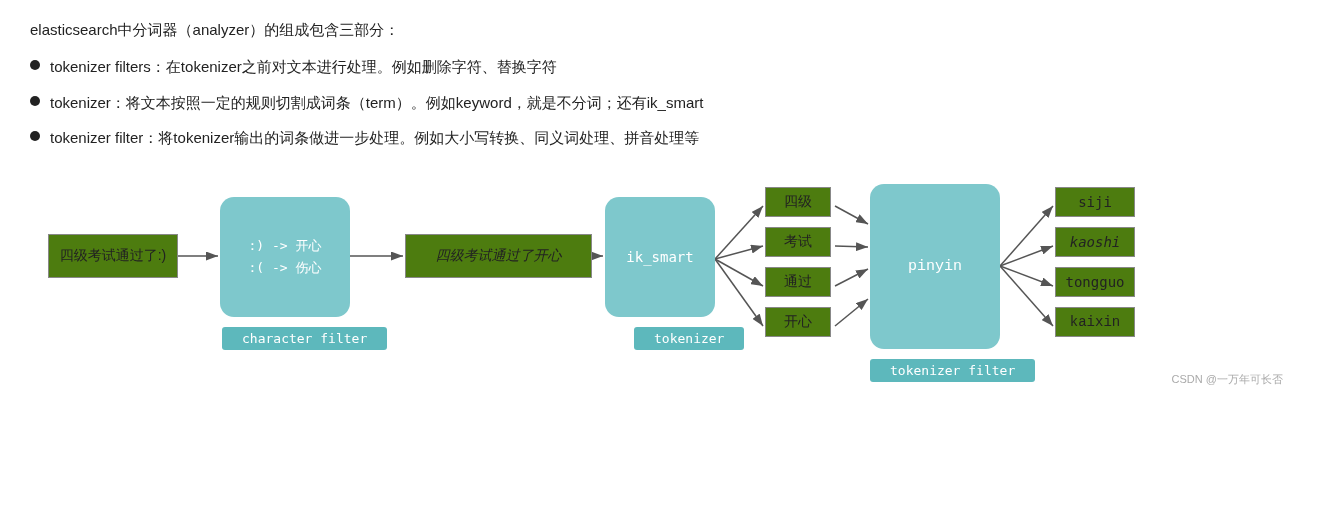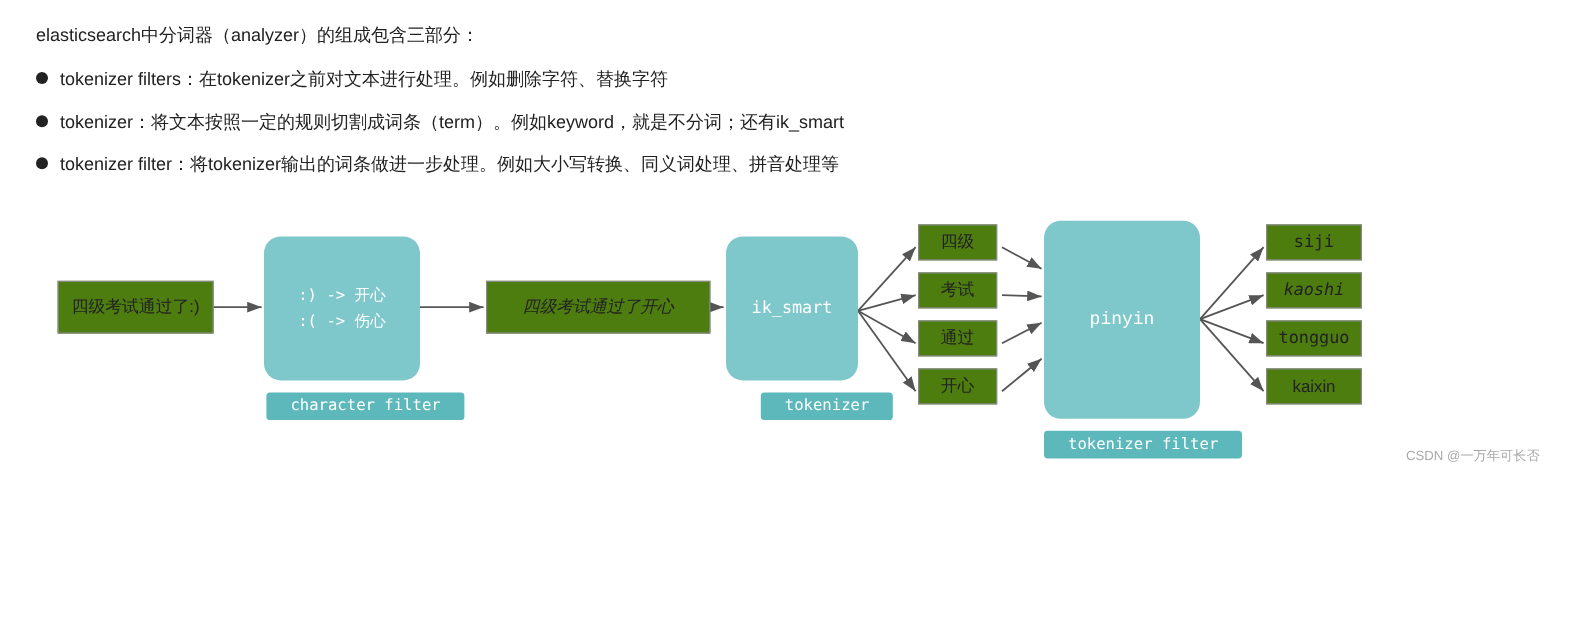--- a/index.html
+++ b/index.html
@@ -191,18 +191,18 @@
   <div class="box" style="left:1025px;top:18px;width:80px;height:30px;">
     <span style="font-family:monospace;">siji</span>
   </div>
   <div class="box" style="left:1025px;top:58px;width:80px;height:30px;font-style:italic;">
     <span style="font-family:monospace;">kaoshi</span>
   </div>
   <div class="box" style="left:1025px;top:98px;width:80px;height:30px;">
     <span style="font-family:monospace;">tongguo</span>
   </div>
   <div class="box" style="left:1025px;top:138px;width:80px;height:30px;">
-    <span style="font-family:Liberation Sans, sans-serif;">kaixin</span>
+    <span style="font-family:Liberation Mono, monospace;">kaixin</span>
   </div>
 
   <div class="watermark">CSDN @一万年可长否</div>
 
 </div>
 
 </body></html>

